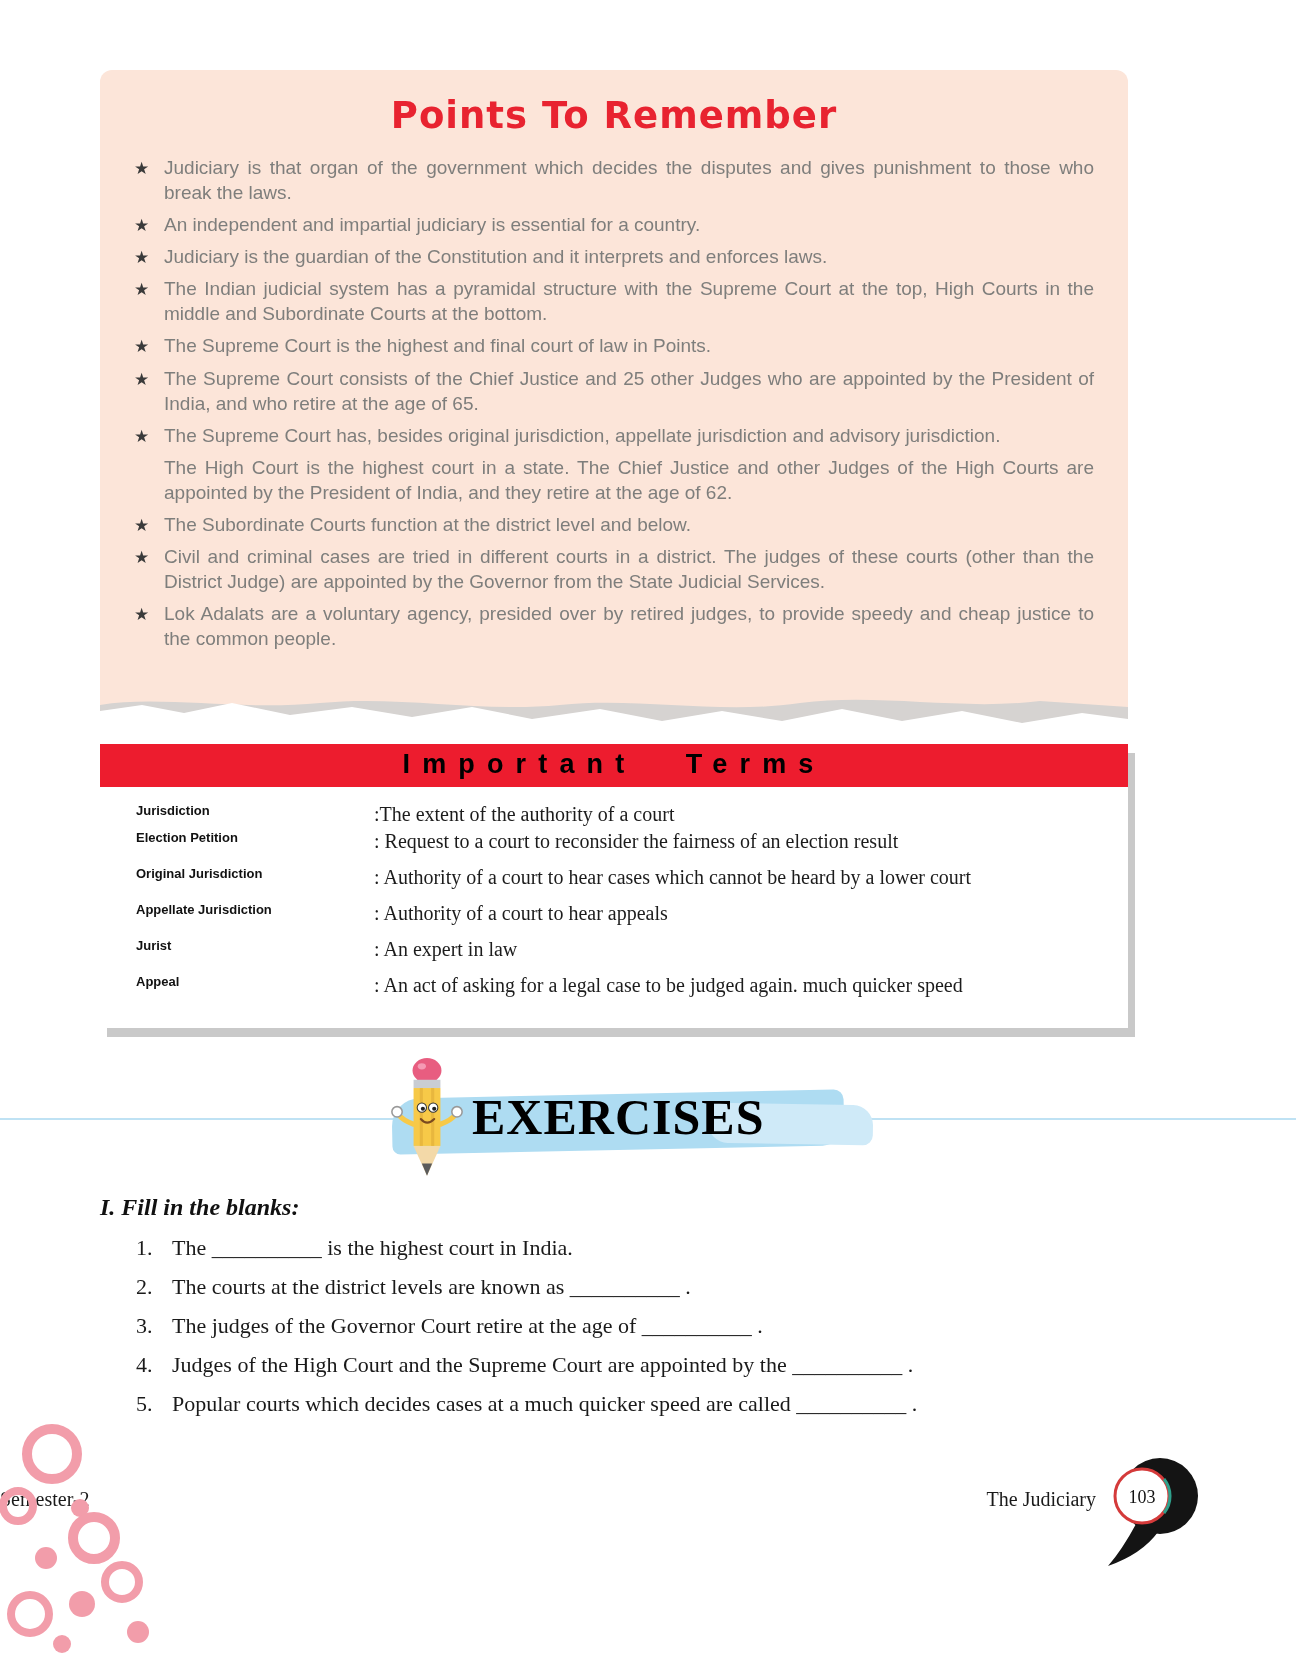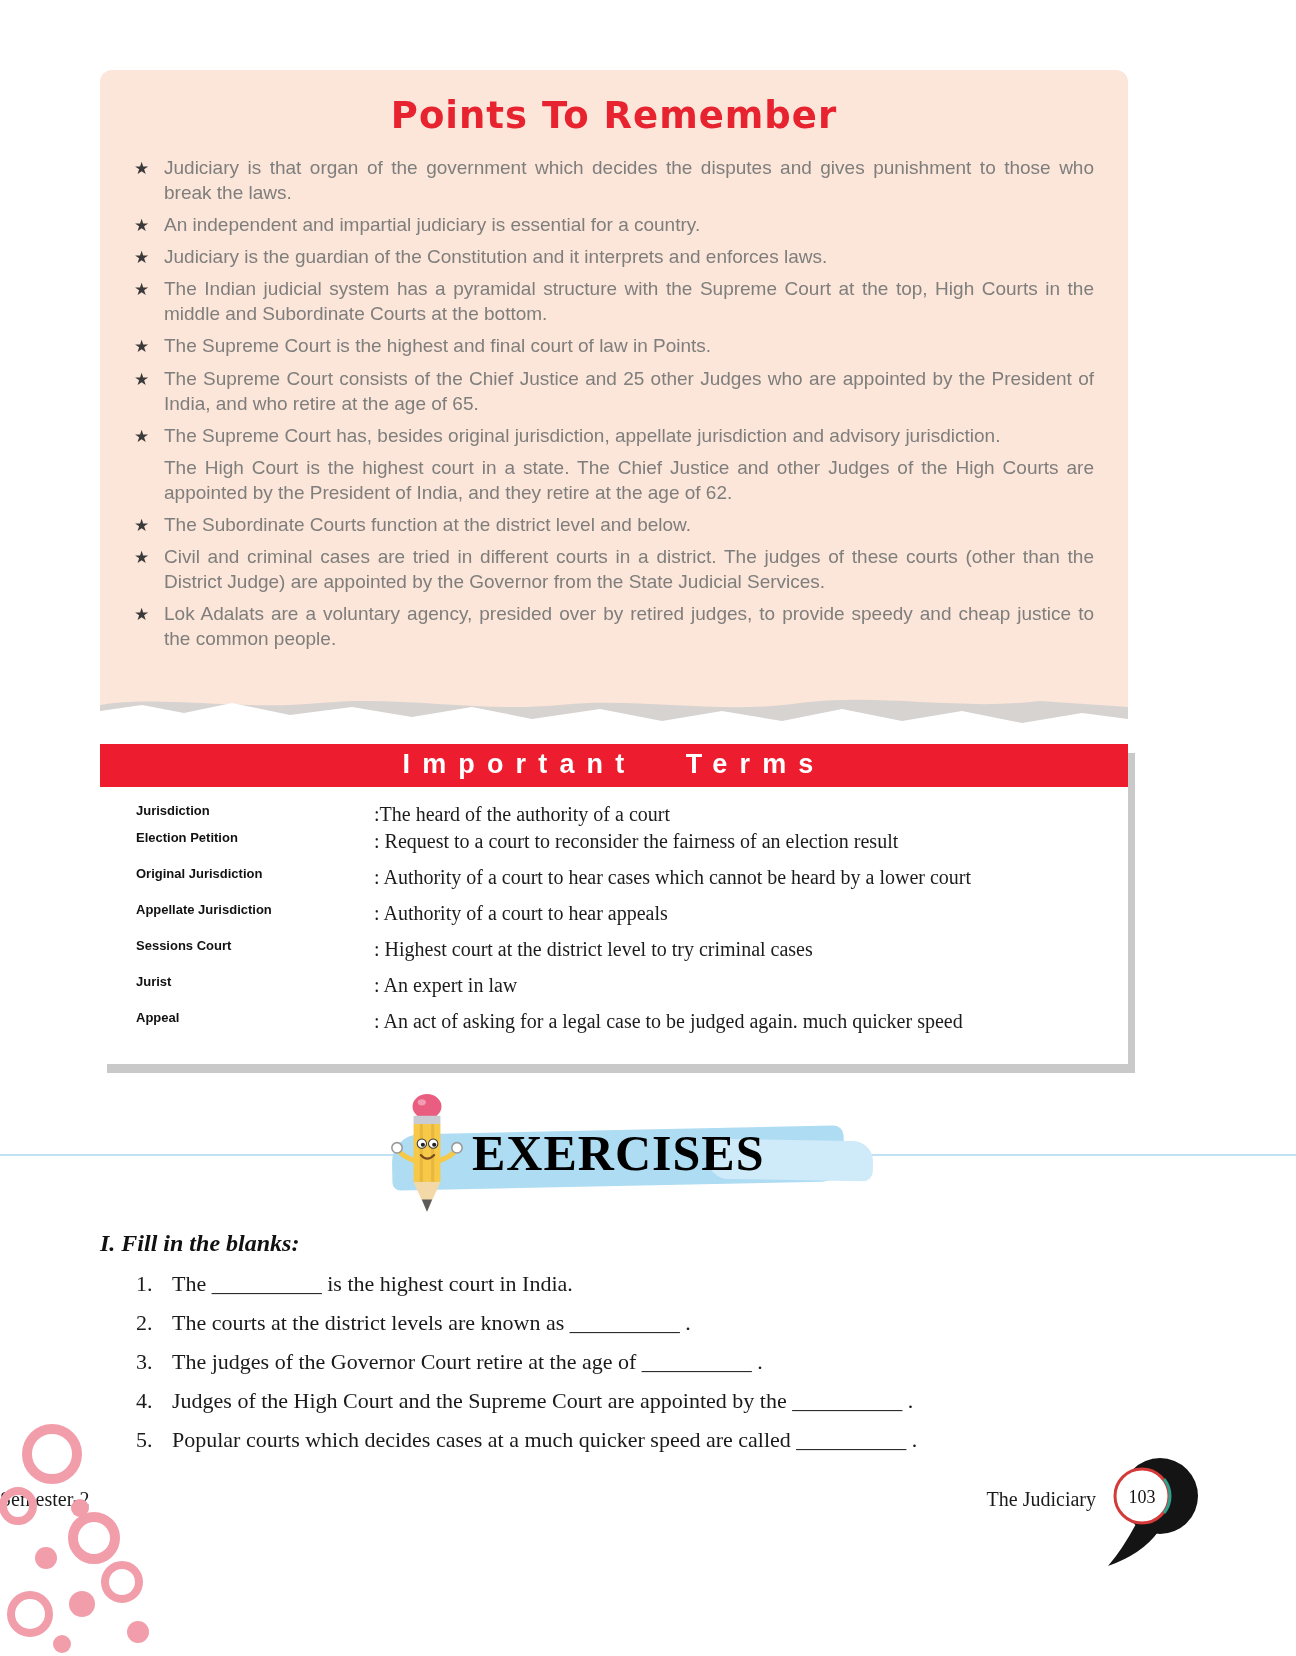--- a/index.html
+++ b/index.html
@@ -65,21 +65,21 @@
   
   .terms-card {
     width: 1028px;
     margin: 16px auto 0 100px;
     background: #ffffff;
     box-shadow: 7px 9px 0 #c9c9c9;
     padding-bottom: 18px;
   }
   .terms-banner {
     background: #ed1c2e;
-    color: #ffffff;
+    color: #000000;
     text-align: center;
     font-weight: bold;
     font-size: 27px;
     letter-spacing: 0.45em;
     word-spacing: 1.1em;
     padding: 5px 0 7px 0;
     margin-bottom: 16px;
   }
   .term-row {
     display: flex;
@@ -263,37 +263,33 @@
       <path fill="#d6d3d1" d="M0,30 C60,20 140,36 220,28 C300,20 380,38 460,30 C540,22 620,40 700,28 C780,18 860,36 940,26 L1028,32 L1028,54 L0,54 Z"></path>
       <path fill="#ffffff" d="M0,36 L42,30 84,38 132,28 190,40 252,32 312,42 372,32 432,44 500,34 562,46 622,36 682,46 742,34 802,46 862,36 922,48 982,38 1028,44 L1028,54 L0,54 Z"></path>
     </svg>
   </div>
 
   <div class="terms-card">
     <div class="terms-banner">Important Terms</div>
 
     <div class="term-row tight">
       <div class="term-label">Jurisdiction</div>
-      <div class="term-def">:The heard of the authority of a court</div>
+      <div class="term-def">:The extent of the authority of a court</div>
     </div>
     <div class="term-row">
       <div class="term-label">Election Petition</div>
       <div class="term-def">: Request to a court to reconsider the fairness of an election result</div>
     </div>
     <div class="term-row">
       <div class="term-label">Original Jurisdiction</div>
       <div class="term-def">: Authority of a court to hear cases which cannot be heard by a lower court</div>
     </div>
     <div class="term-row">
       <div class="term-label">Appellate Jurisdiction</div>
       <div class="term-def">: Authority of a court to hear appeals</div>
-    </div>
-    <div class="term-row">
-      <div class="term-label">Sessions Court</div>
-      <div class="term-def">: Highest court at the district level to try criminal cases</div>
     </div>
     <div class="term-row">
       <div class="term-label">Jurist</div>
       <div class="term-def">: An expert in law</div>
     </div>
     <div class="term-row">
       <div class="term-label">Appeal</div>
       <div class="term-def">: An act of asking for a legal case to be judged again.  much quicker speed</div>
     </div>
   </div>

